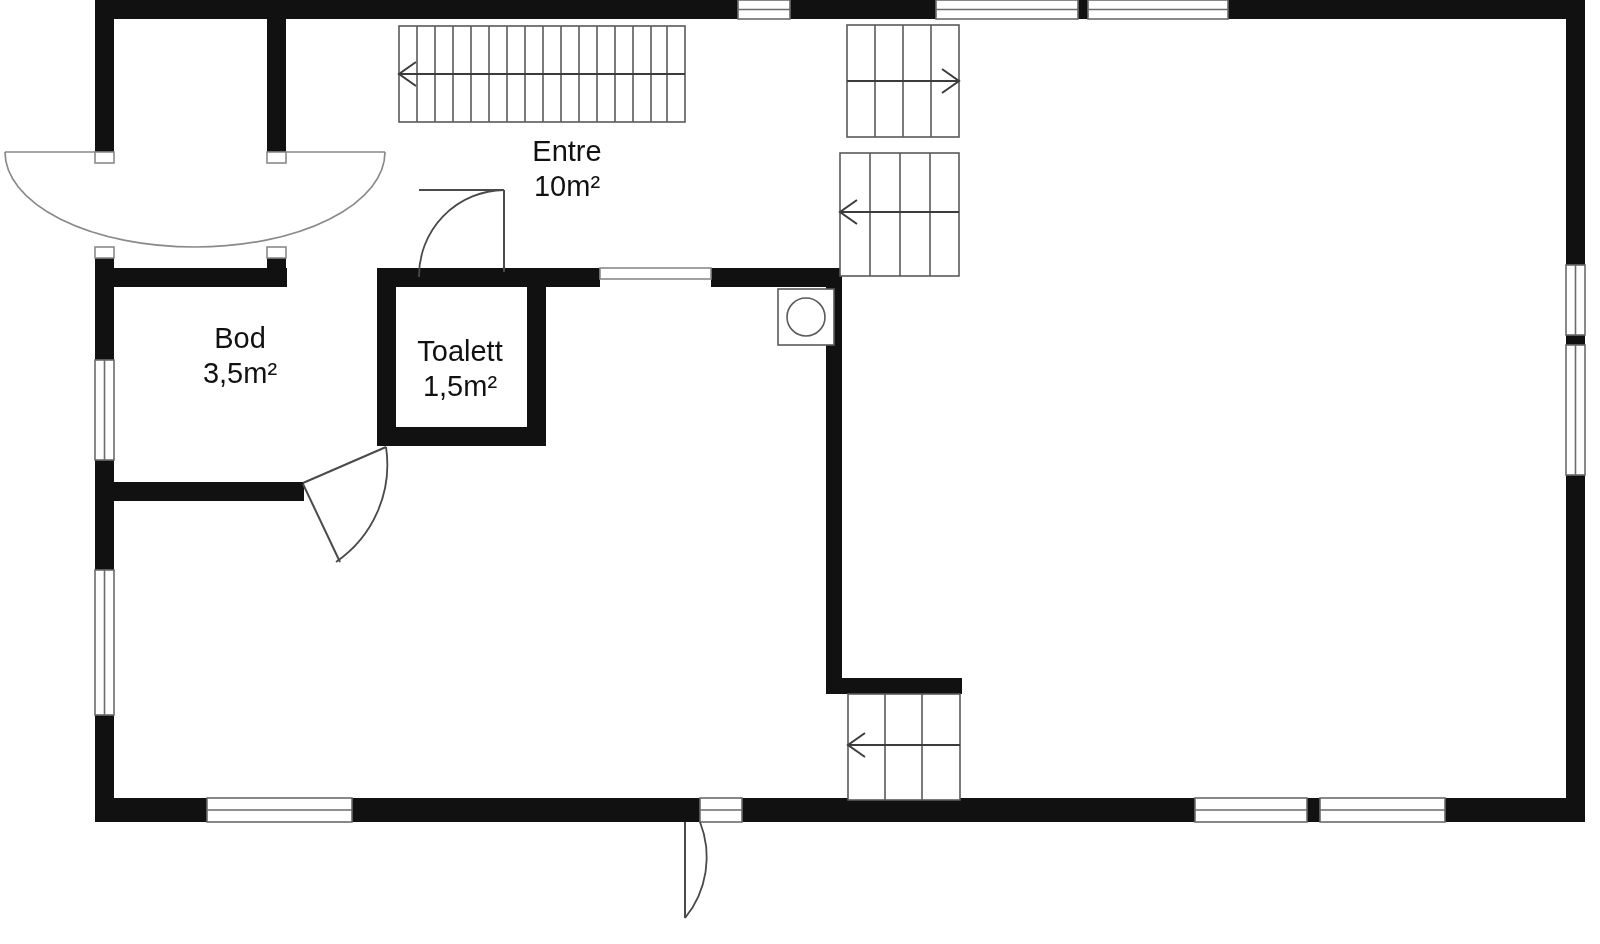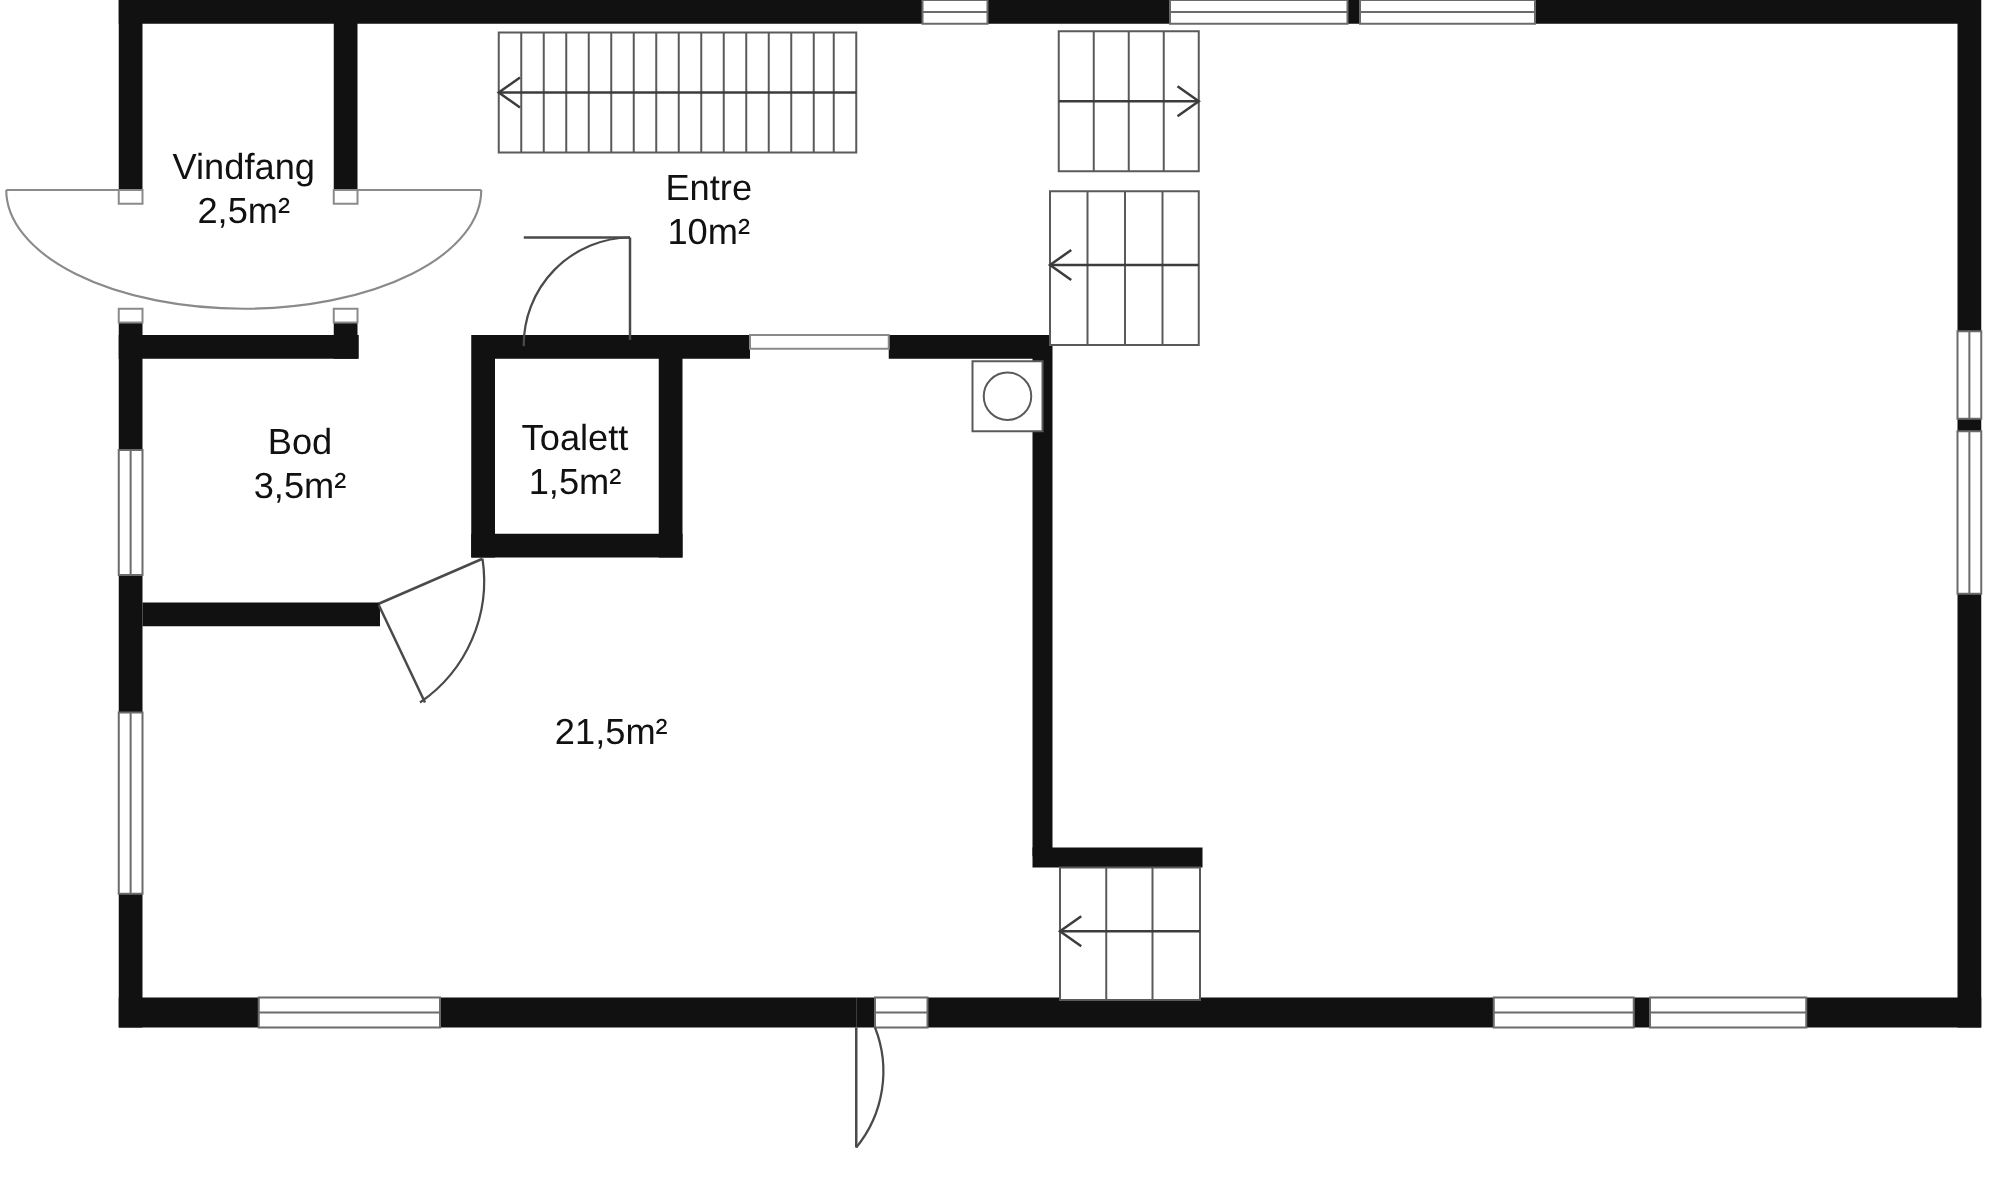--- a/index.html
+++ b/index.html
@@ -223,38 +223,33 @@
       </g>
     </g>
 
     <g fill="#ffffff" stroke="#5a5a5a" stroke-width="1.6">
       <rect x="778" y="289" width="56" height="56"></rect>
       <circle cx="806" cy="317" r="19"></circle>
     </g>
 
   </svg>
 
-  <div class="room-label" style="left:195px; top:117px; transform:translateX(-50%);">
-    <span class="ln">Vindfang</span>
-    <span class="ln">2,5m²</span>
-  </div>
 
   <div class="room-label" style="left:567px; top:134px; transform:translateX(-50%);">
     <span class="ln">Entre</span>
     <span class="ln">10m²</span>
   </div>
 
-  <div class="room-label" style="left:240px; top:337px; transform:translateX(-50%);">
+  <div class="room-label" style="left:240px; top:321px; transform:translateX(-50%);">
     <span class="ln">Bod</span>
     <span class="ln">3,5m²</span>
   </div>
 
   <div class="room-label" style="left:460px; top:334px; transform:translateX(-50%);">
     <span class="ln">Toalett</span>
     <span class="ln">1,5m²</span>
   </div>
 
   <div class="room-label" style="left:489px; top:569px; transform:translateX(-50%);">
-    <span class="ln">21,5m²</span>
   </div>
 
 
 </div>
 
 </body></html>

